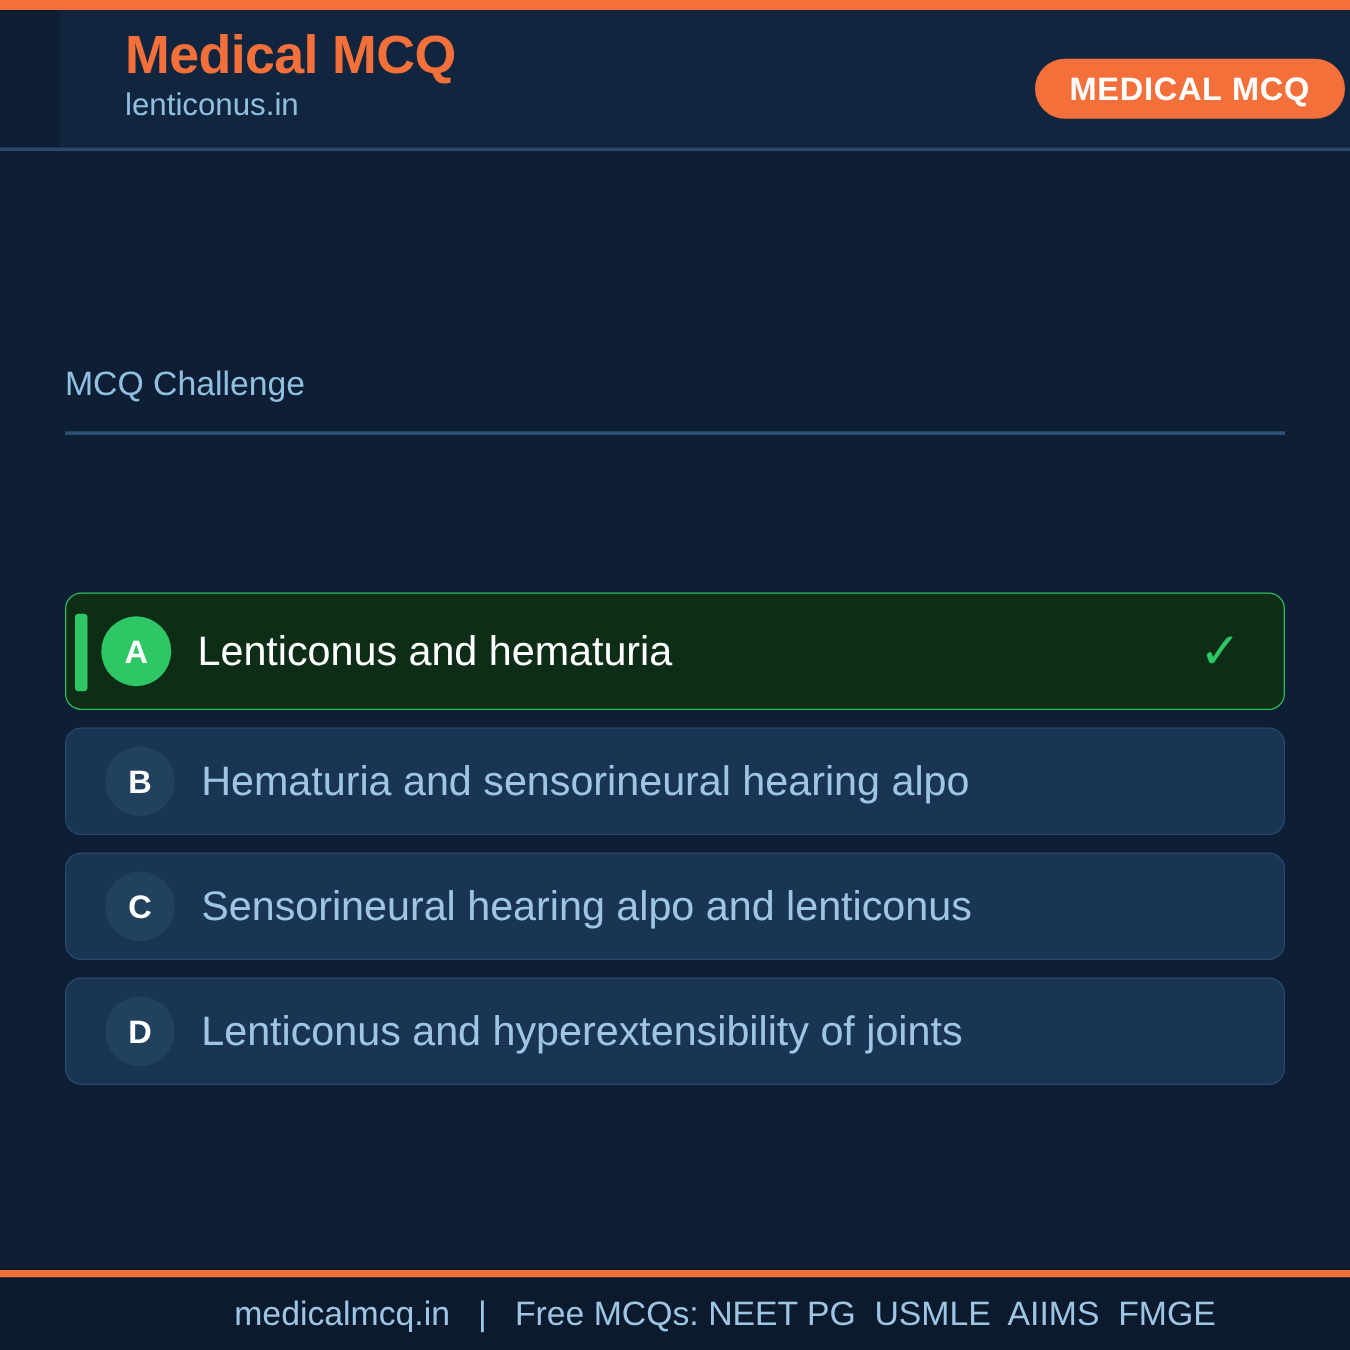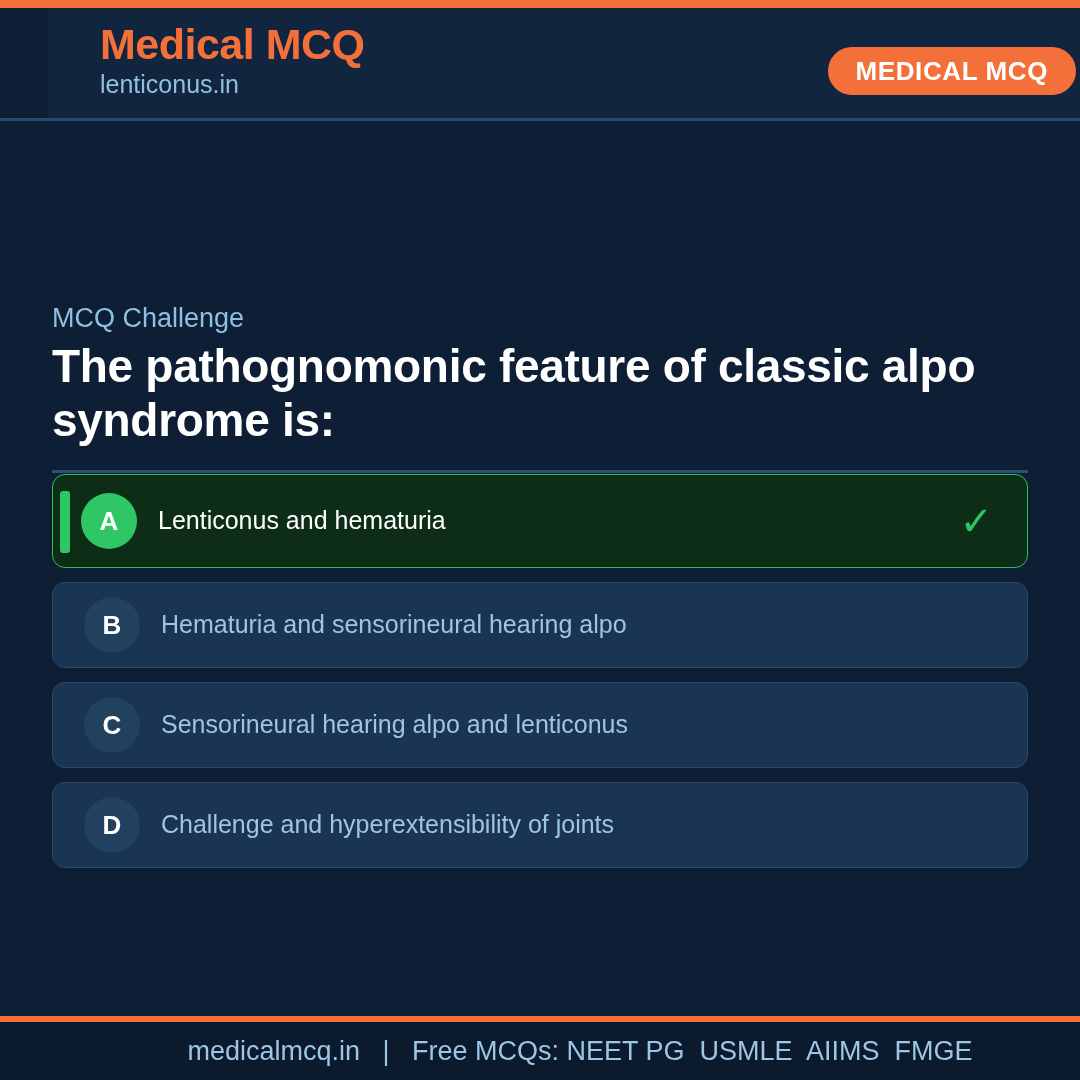--- a/index.html
+++ b/index.html
@@ -78,21 +78,21 @@
   .main {
     position: absolute;
     top: 121px; left: 0;
     width: 1080px;
     height: 893px;
     background: #0e1f35;
   }
   .qblock {
     position: absolute;
     left: 52px;
-    top: 181px;
+    top: 170px;
     width: 976px;
   }
   .kicker {
     font-size: 27px;
     color: #8fc0e0;
     margin: 0 0 6px 0;
     line-height: 1.2;
   }
   .question {
     font-size: 46px;
@@ -159,21 +159,21 @@
     align-items: center;
     justify-content: center;
     margin-left: 31px;
     flex: 0 0 auto;
   }
   .option.correct .badge {
     background: #2fc765;
     margin-left: 28px;
   }
   .opt-text {
-    font-size: 25px;
+    font-size: 33px;
     color: #9ec6e4;
     margin-left: 21px;
     line-height: 1.1;
   }
   .option.correct .opt-text {
     color: #ffffff;
   }
   .check {
     position: absolute;
     right: 34px;
@@ -224,21 +224,20 @@
     <div class="brand-url">lenticonus.in</div>
   </div>
   <div class="header-badge">MEDICAL MCQ</div>
 </div>
 <div class="header-rule"></div>
 
 <div class="main">
 
   <div class="qblock">
     <div class="kicker">MCQ Challenge</div>
-    <div class="question">The pathognomonic feature of classic alpo syndrome is:</div>
     <div class="q-divider"></div>
   </div>
 
   <div class="options">
 
     <div class="option correct">
       <div class="accent-bar"></div>
       <div class="badge">A</div>
       <div class="opt-text">Lenticonus and hematuria</div>
       <div class="check">✓</div>
@@ -254,21 +253,21 @@
     <div class="option">
 
       <div class="badge">C</div>
       <div class="opt-text">Sensorineural hearing alpo and lenticonus</div>
 
     </div>
 
     <div class="option">
 
       <div class="badge">D</div>
-      <div class="opt-text">Challenge and hyperextensibility of joints</div>
+      <div class="opt-text">Lenticonus and hyperextensibility of joints</div>
 
     </div>
 
   </div>
 </div>
 
 <div class="footer-accent"></div>
 <div class="footer">
   <span class="footer-text">medicalmcq.in   |   Free MCQs: NEET PG  USMLE  AIIMS  FMGE</span>
 </div>

